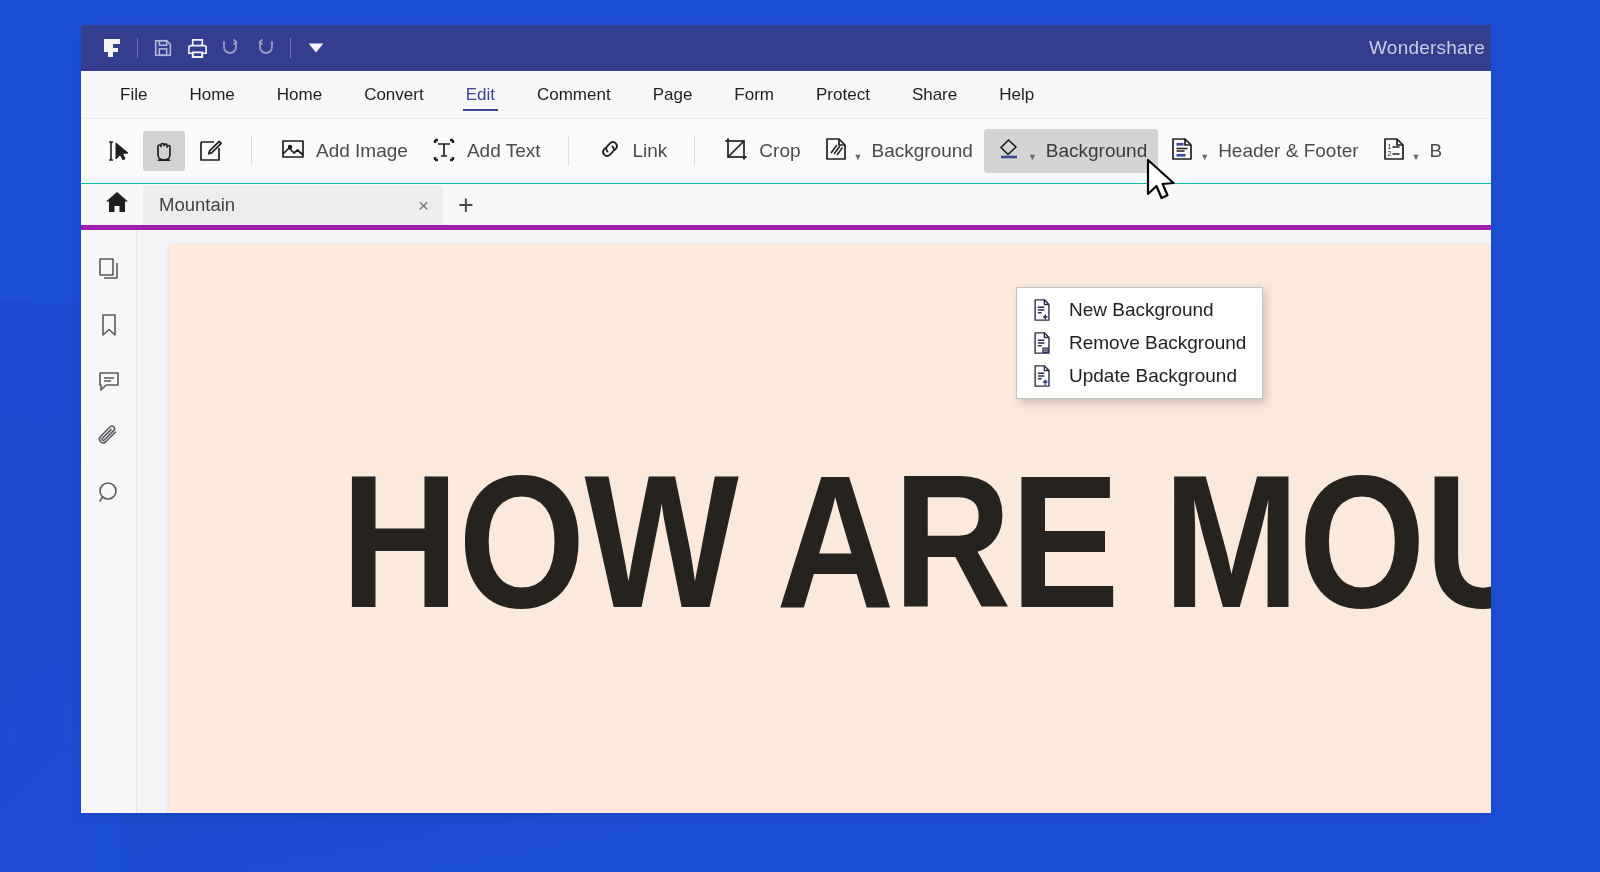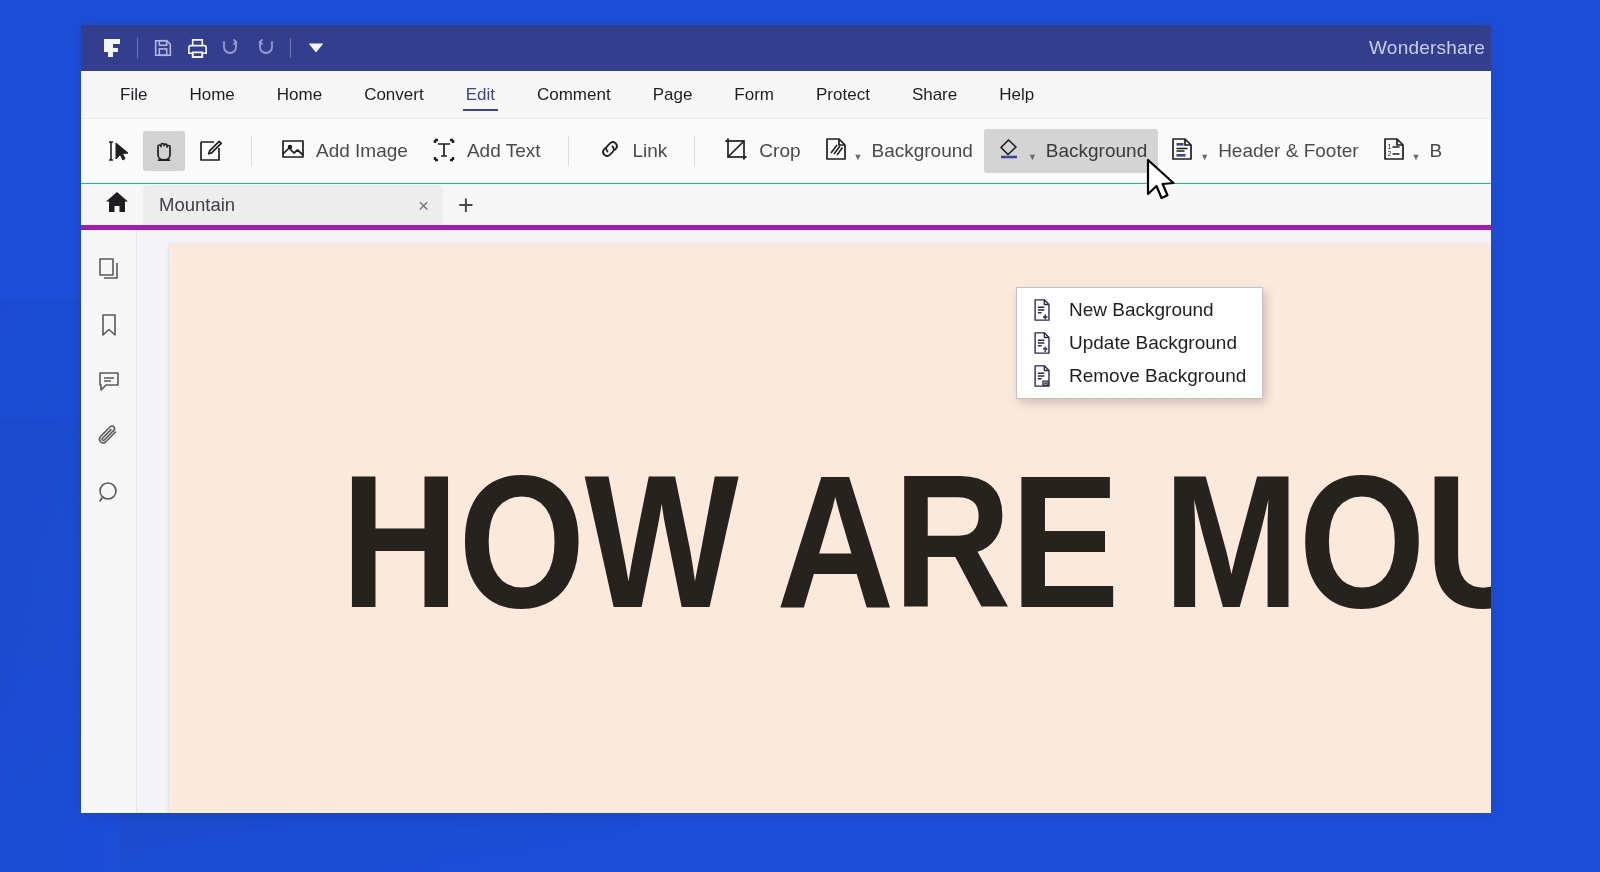--- a/index.html
+++ b/index.html
@@ -394,37 +394,37 @@
           </span>
           <span>New Background</span>
         </div>
 
         <div class="dd-item">
           <span class="dd-ico">
             <svg width="21" height="24" viewBox="0 0 22 26" fill="none" stroke="#2a2a4a" stroke-width="1.5" stroke-linejoin="round">
               <path d="M3 2 h10 l5 5 v17 H3 Z"></path>
               <path d="M13 2 v5 h5"></path>
               <path d="M6 10 h7 M6 13 h7 M6 16 h4"></path>
-              <path d="M14 23 v-5 M11.8 20 l2.2-2.2 l2.2 2.2" stroke="#3d4694" stroke-width="1.7"></path>
+              <rect x="11.5" y="18.5" width="5.5" height="4.5"></rect>
+              <path d="M12.8 20.8 h3" stroke-width="1.6"></path>
             </svg>
           </span>
-          <span>Update Background</span>
+          <span>Remove Background</span>
         </div>
 
         <div class="dd-item">
           <span class="dd-ico">
             <svg width="21" height="24" viewBox="0 0 22 26" fill="none" stroke="#2a2a4a" stroke-width="1.5" stroke-linejoin="round">
               <path d="M3 2 h10 l5 5 v17 H3 Z"></path>
               <path d="M13 2 v5 h5"></path>
               <path d="M6 10 h7 M6 13 h7 M6 16 h4"></path>
-              <rect x="11.5" y="18.5" width="5.5" height="4.5"></rect>
-              <path d="M12.8 20.8 h3" stroke-width="1.6"></path>
+              <path d="M14 23 v-5 M11.8 20 l2.2-2.2 l2.2 2.2" stroke="#3d4694" stroke-width="1.7"></path>
             </svg>
           </span>
-          <span>Remove Background</span>
+          <span>Update Background</span>
         </div>
       </div>
     </div>
 
     <div class="tabstrip">
       <div class="home-tab">
         <svg width="26" height="26" viewBox="0 0 26 26">
           <path d="M13 3 L24 12.5 h-3 V23 h-5.5 v-6 h-5 v6 H5 V12.5 H2 Z" fill="#1f1f22"></path>
         </svg>
       </div>

